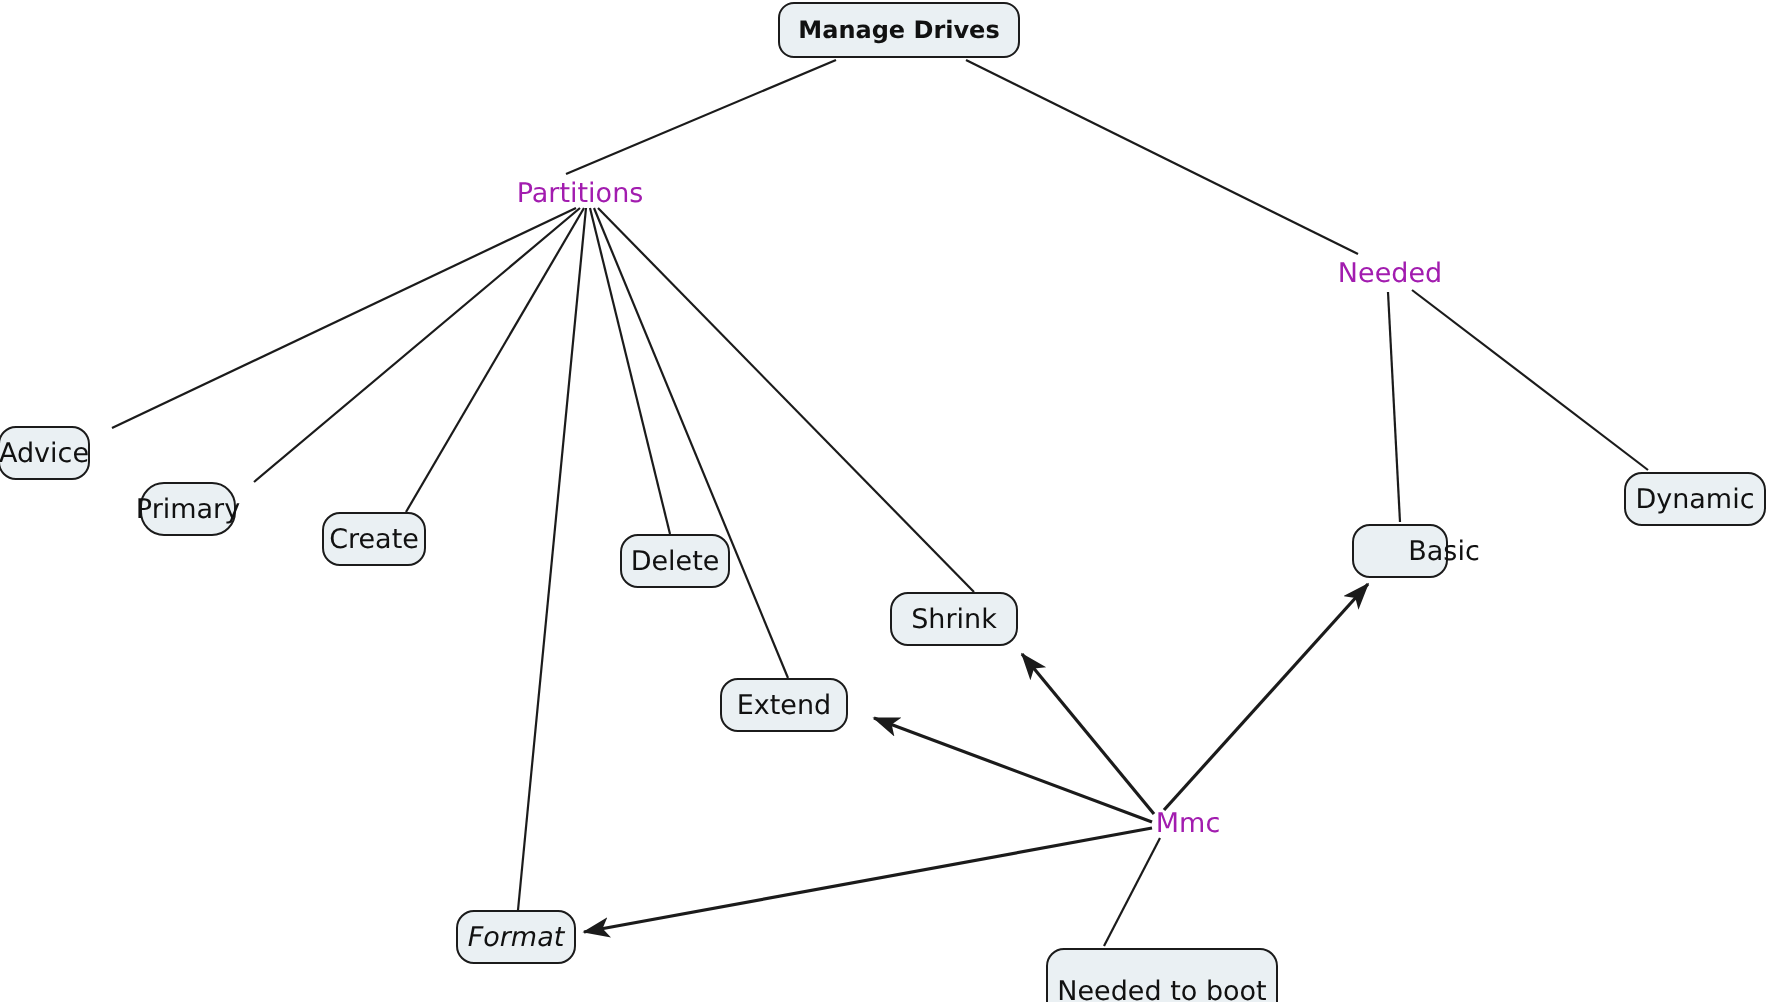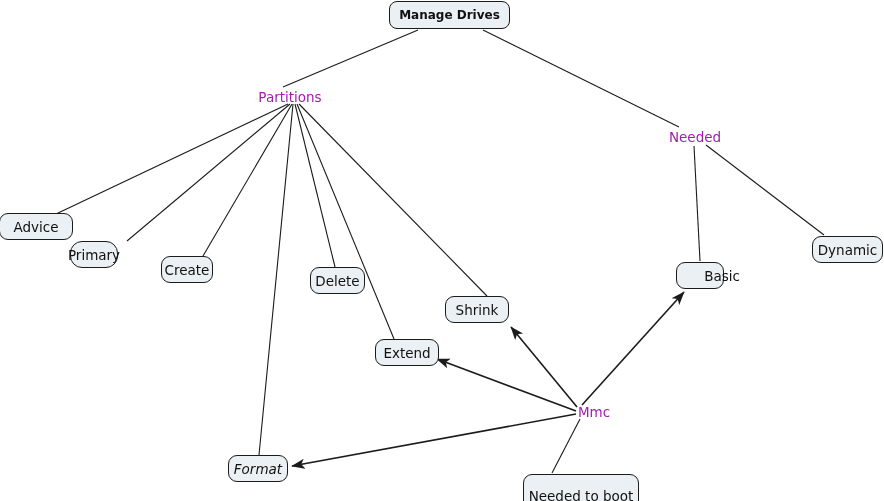--- a/index.html
+++ b/index.html
@@ -63,25 +63,25 @@
         <line x1="576" y1="411" x2="437" y2="359" stroke="#1b1b1b" stroke-width="1.6" marker-end="url(#arrowhead)"></line>
         <line x1="576" y1="414" x2="292" y2="466" stroke="#1b1b1b" stroke-width="1.6" marker-end="url(#arrowhead)"></line>
         <line x1="582" y1="405" x2="684" y2="292" stroke="#1b1b1b" stroke-width="1.6" marker-end="url(#arrowhead)"></line>
         <line x1="552" y1="473" x2="580" y2="419" stroke="#1b1b1b" stroke-width="1.1"></line>
       </g>
   </svg>
   <div id="node-layer">
       <div class="node boxed root" style="left: 389px; top: 1px; width: 121px; height: 28px;">Manage Drives</div>
       <div class="node plain" style="left: 259px; top: 88px; width: 62px; height: 17px;">Partitions</div>
       <div class="node plain" style="left: 676px; top: 128px; width: 38px; height: 17px;">Needed</div>
-      <div class="node boxed" style="left: -1px; top: 213px; width: 74px; height: 27px; text-align: center;">Advice</div>
+      <div class="node boxed" style="left: -1px; top: 213px; width: 46px; height: 27px; text-align: center;">Advice</div>
       <div class="node boxed" style="left: 70px; top: 241px; width: 48px; height: 27px; border-radius: 12px;">Primary</div>
       <div class="node boxed" style="left: 161px; top: 256px; width: 52px; height: 27px;">Create</div>
       <div class="node boxed" style="left: 310px; top: 267px; width: 55px; height: 27px;">Delete</div>
       <div class="node boxed" style="left: 445px; top: 296px; width: 64px; height: 27px;">Shrink</div>
-      <div class="node boxed" style="left: 375px; top: 339px; width: 64px; height: 27px;">Extend</div>
+      <div class="node boxed" style="left: 360px; top: 339px; width: 64px; height: 27px;">Extend</div>
       <div class="node boxed" style="left: 228px; top: 455px; width: 60px; height: 27px; font-style: italic;">Format</div>
       <div class="node boxed" style="left: 676px; top: 262px; width: 48px; height: 27px; padding-left: 44px;">Basic</div>
       <div class="node boxed" style="left: 812px; top: 236px; width: 71px; height: 27px;">Dynamic</div>
       <div class="node plain" style="left: 578px; top: 403px; width: 32px; height: 17px;">Mmc</div>
       <div class="node boxed" style="left: 496px; top: 474px; width: 116px; height: 44px; margin-left: 27px;">Needed to boot</div>
     </div>
 </div>
 
 </body></html>

